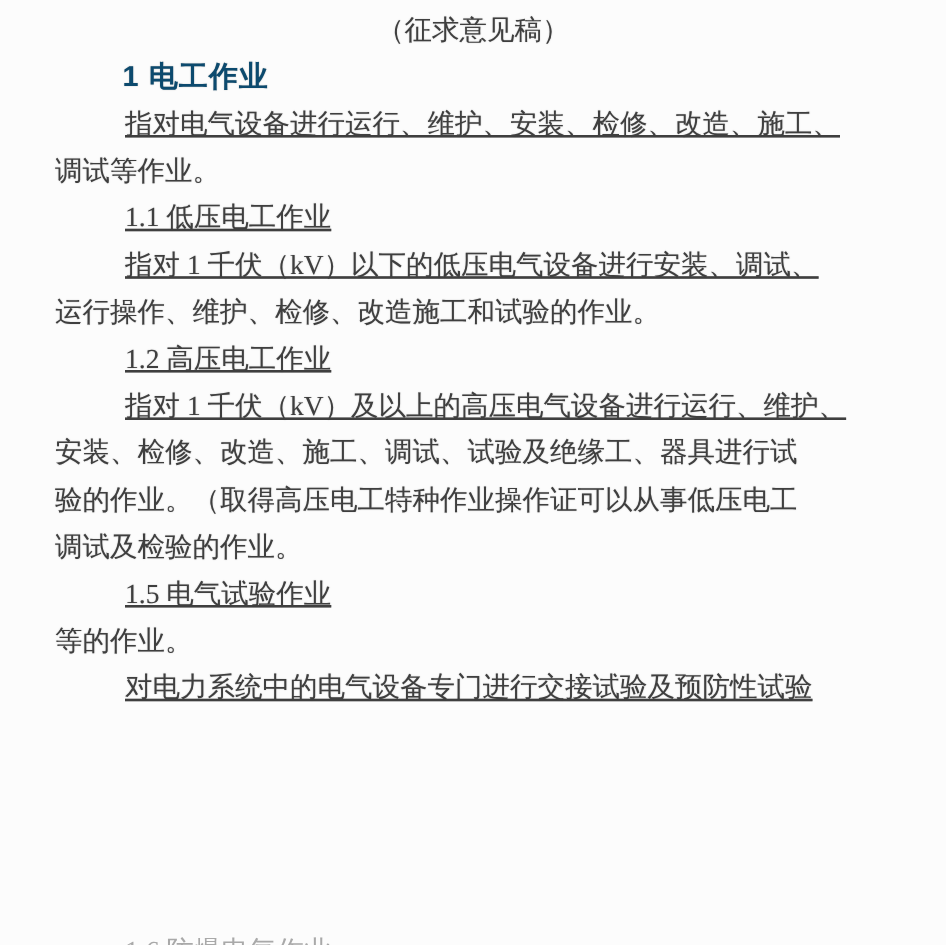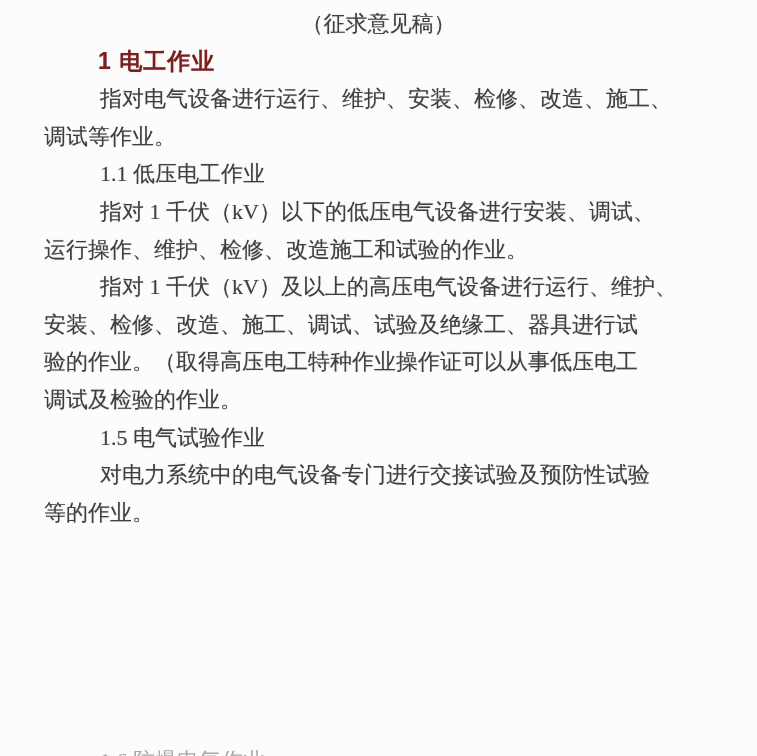--- a/index.html
+++ b/index.html
@@ -20,25 +20,25 @@
     line-height: 37.6px;
     color: #3f3f3f;
     text-shadow: 0 0 1px rgba(80,80,80,0.45);
   }
   .line { white-space: nowrap; }
   .center { text-align: center; font-family: Liberation Serif, serif; }
   .heading {
     font-family: "Liberation Sans", "DejaVu Sans", sans-serif;
     font-weight: bold;
     font-size: 23px;
-    color: #7f1d1d;
+    color: #0c4a6e;
     padding-left: 54px;
     letter-spacing: 1px;
   }
-  .indent { padding-left: 56px; }
+  .indent { padding-left: 56px; text-decoration: underline; }
   .flush { padding-left: 0; }
   .partial-line {
     position: absolute;
     top: 742px;
     left: 100px;
     white-space: nowrap;
     color: #a9a9a9;
     text-shadow: none;
   }
 </style>
@@ -51,26 +51,27 @@
 
   <div class="line heading">1 电工作业</div>
 
   <div class="line indent">指对电气设备进行运行、维护、安装、检修、改造、施工、</div>
   <div class="line flush">调试等作业。</div>
 
   <div class="line indent">1.1 低压电工作业</div>
   <div class="line indent">指对 1 千伏（kV）以下的低压电气设备进行安装、调试、</div>
   <div class="line flush">运行操作、维护、检修、改造施工和试验的作业。</div>
 
+  <div class="line indent">1.2 高压电工作业</div>
   <div class="line indent">指对 1 千伏（kV）及以上的高压电气设备进行运行、维护、</div>
   <div class="line flush">安装、检修、改造、施工、调试、试验及绝缘工、器具进行试</div>
   <div class="line flush">验的作业。（取得高压电工特种作业操作证可以从事低压电工</div>
 
 
   <div class="line flush">调试及检验的作业。</div>
 
   <div class="line indent">1.5 电气试验作业</div>
+  <div class="line flush">等的作业。</div>
   <div class="line indent">对电力系统中的电气设备专门进行交接试验及预防性试验</div>
-  <div class="line flush">等的作业。</div>
 
   <div class="partial-line">1.6 防爆电气作业</div>
 
 </div>
 
 </body></html>

